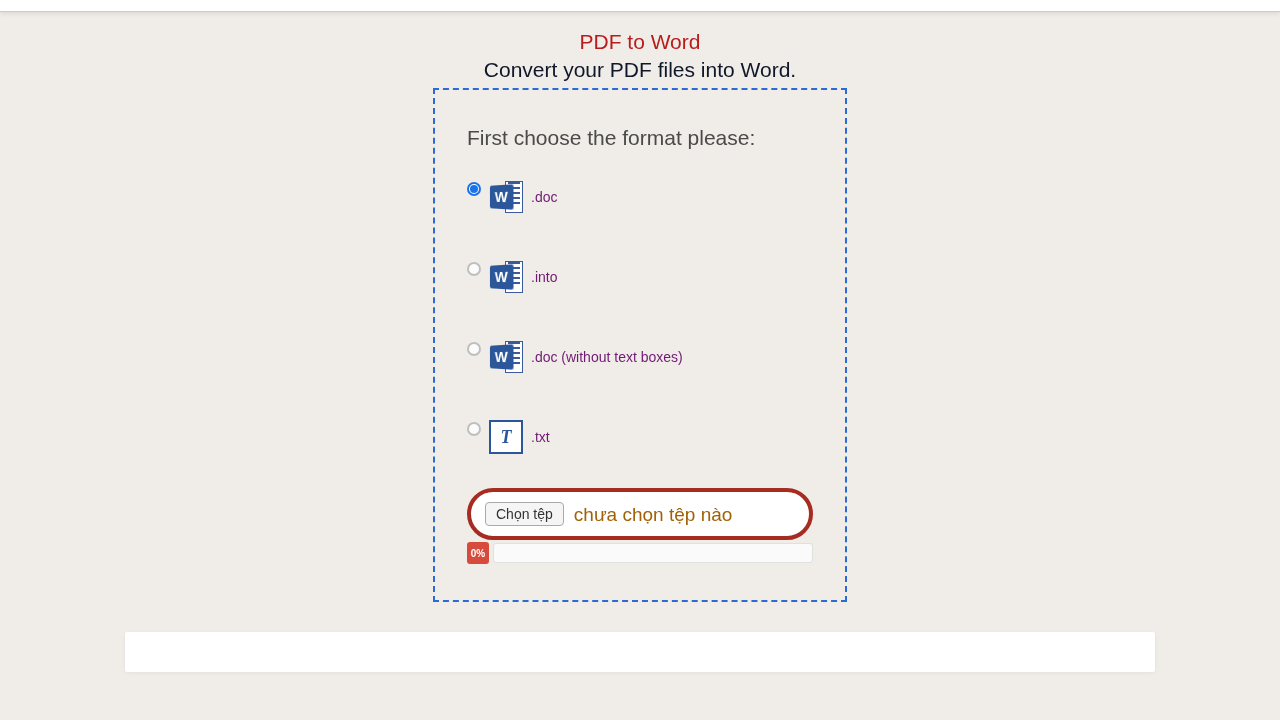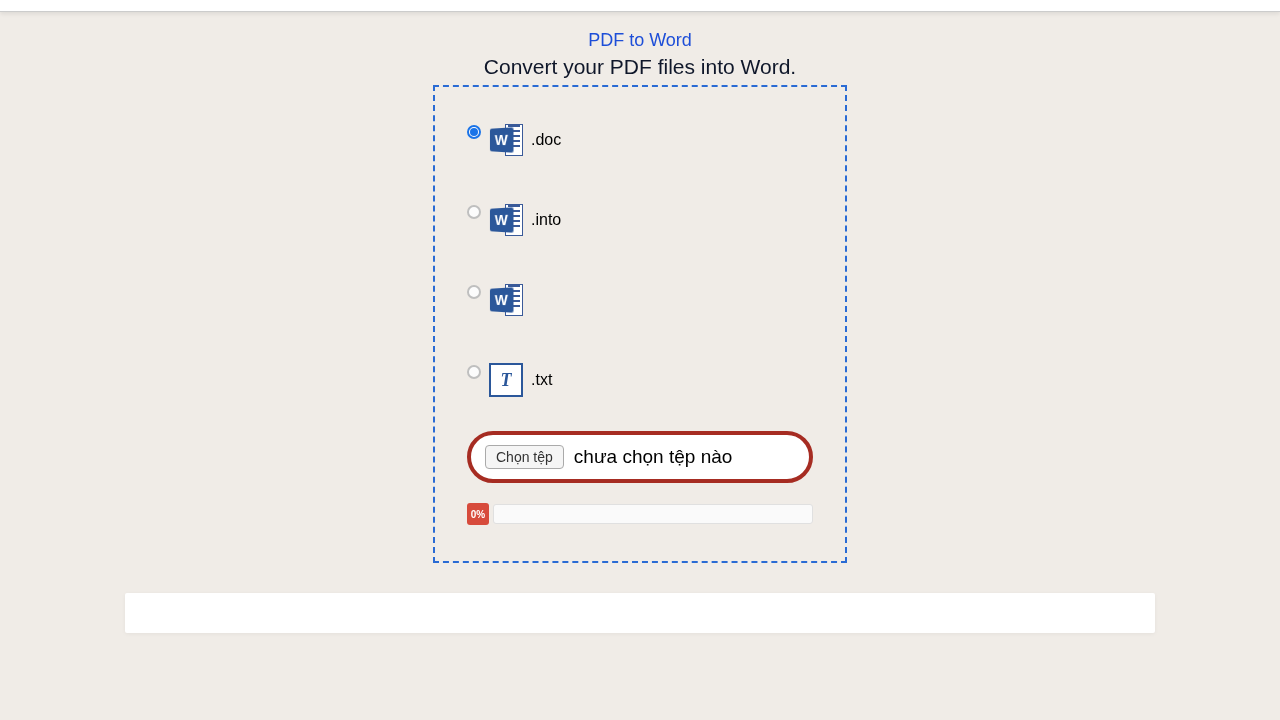--- a/index.html
+++ b/index.html
@@ -14,22 +14,22 @@
     height: 12px;
     background: #ffffff;
     border-bottom: 1px solid #ccc;
     box-shadow: 0 2px 4px rgba(0,0,0,0.08);
   }
   .page {
     text-align: center;
     padding-top: 18px;
   }
   .title {
-    font-size: 18px;
-    color: #1d4ed8;
+    font-size: 21px;
+    color: #b91c1c;
     font-weight: 400;
     margin-bottom: 4px;
   }
   .subtitle {
     font-size: 21px;
     color: #0f172a;
     font-weight: 400;
   }
   .dashed-box {
     width: 414px;
@@ -136,46 +136,46 @@
     flex-shrink: 0;
   }
   .txt-icon span {
     color: #2b579a;
     font-style: italic;
     font-weight: bold;
     font-size: 18px;
     font-family: Georgia, serif;
   }
   .opt-label {
-    font-size: 16px;
-    color: #000000;
+    font-size: 14px;
+    color: #701a75;
   }
   .upload-box {
     border: 4px solid #a62c22;
     border-radius: 26px;
     padding: 10px 14px;
     display: flex;
-    align-items: center;
+    align-items: flex-end;
     gap: 10px;
     background: #fff;
-    margin-bottom: 20px;
+    margin-bottom: 2px;
   }
   .choose-btn {
     font-size: 14px;
     color: #333;
     background: #f5f5f5;
     border: 1px solid #aaa;
     border-radius: 4px;
     padding: 3px 10px;
     cursor: pointer;
     font-family: Arial, sans-serif;
   }
   .no-file {
     font-size: 19px;
-    color: #000000;
+    color: #a16207;
   }
   .progress-row {
     display: flex;
     align-items: center;
     gap: 4px;
   }
   .progress-badge {
     width: 22px;
     height: 22px;
     background: #d74b3c;
@@ -207,20 +207,21 @@
 </head>
 <body>
 
 <div class="topbar"></div>
 
 <div class="page">
   <div class="title">PDF to Word</div>
   <div class="subtitle">Convert your PDF files into Word.</div>
 
   <div class="dashed-box">
+    <span class="format-label">First choose the format please:</span>
 
     <div class="radio-row">
       <div class="radio checked"></div>
       <div class="icon-label">
         <div class="word-icon">
           <div class="page-shape"></div>
           <div class="book">
               <span>W</span>
             </div>
         </div>
@@ -243,20 +244,21 @@
 
     <div class="radio-row">
       <div class="radio"></div>
       <div class="icon-label">
         <div class="word-icon">
           <div class="page-shape"></div>
           <div class="book">
               <span>W</span>
             </div>
         </div>
+        <span class="opt-label">.doc (without text boxes)</span>
       </div>
     </div>
 
     <div class="radio-row" style="margin-bottom:34px;">
       <div class="radio"></div>
       <div class="icon-label">
         <div class="txt-icon">
             <span>T</span>
           </div>
         <span class="opt-label">.txt</span>

